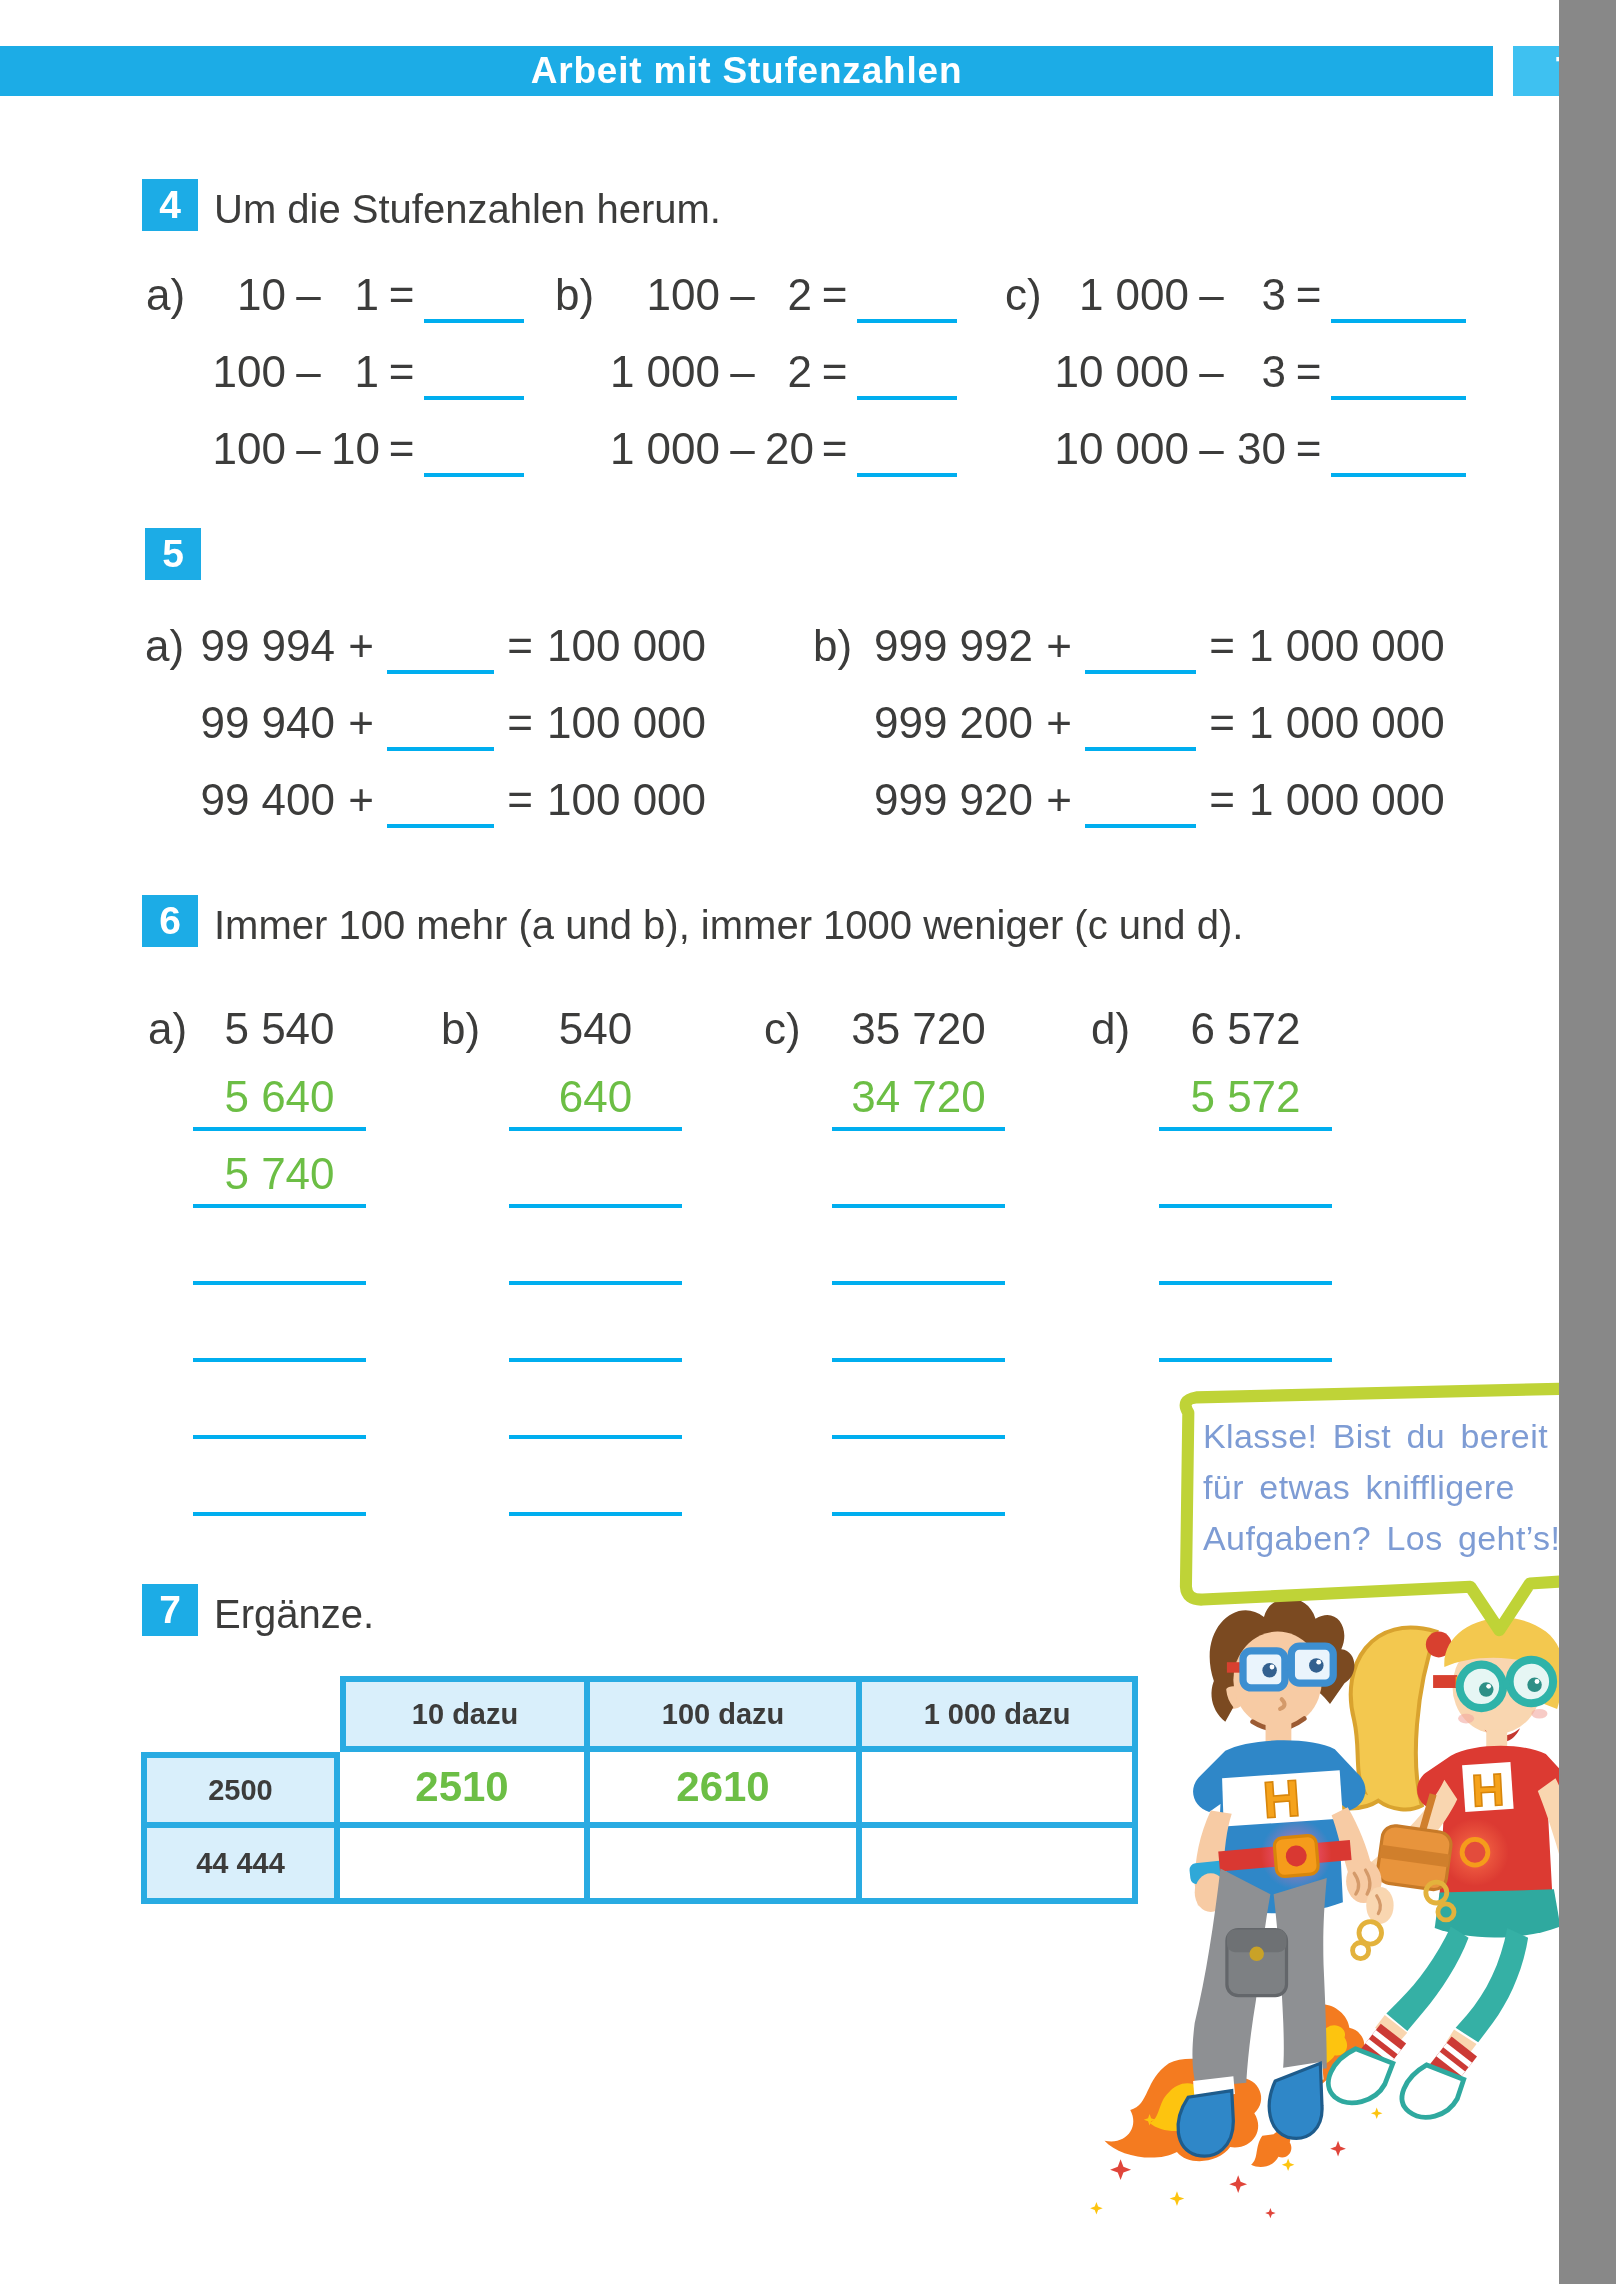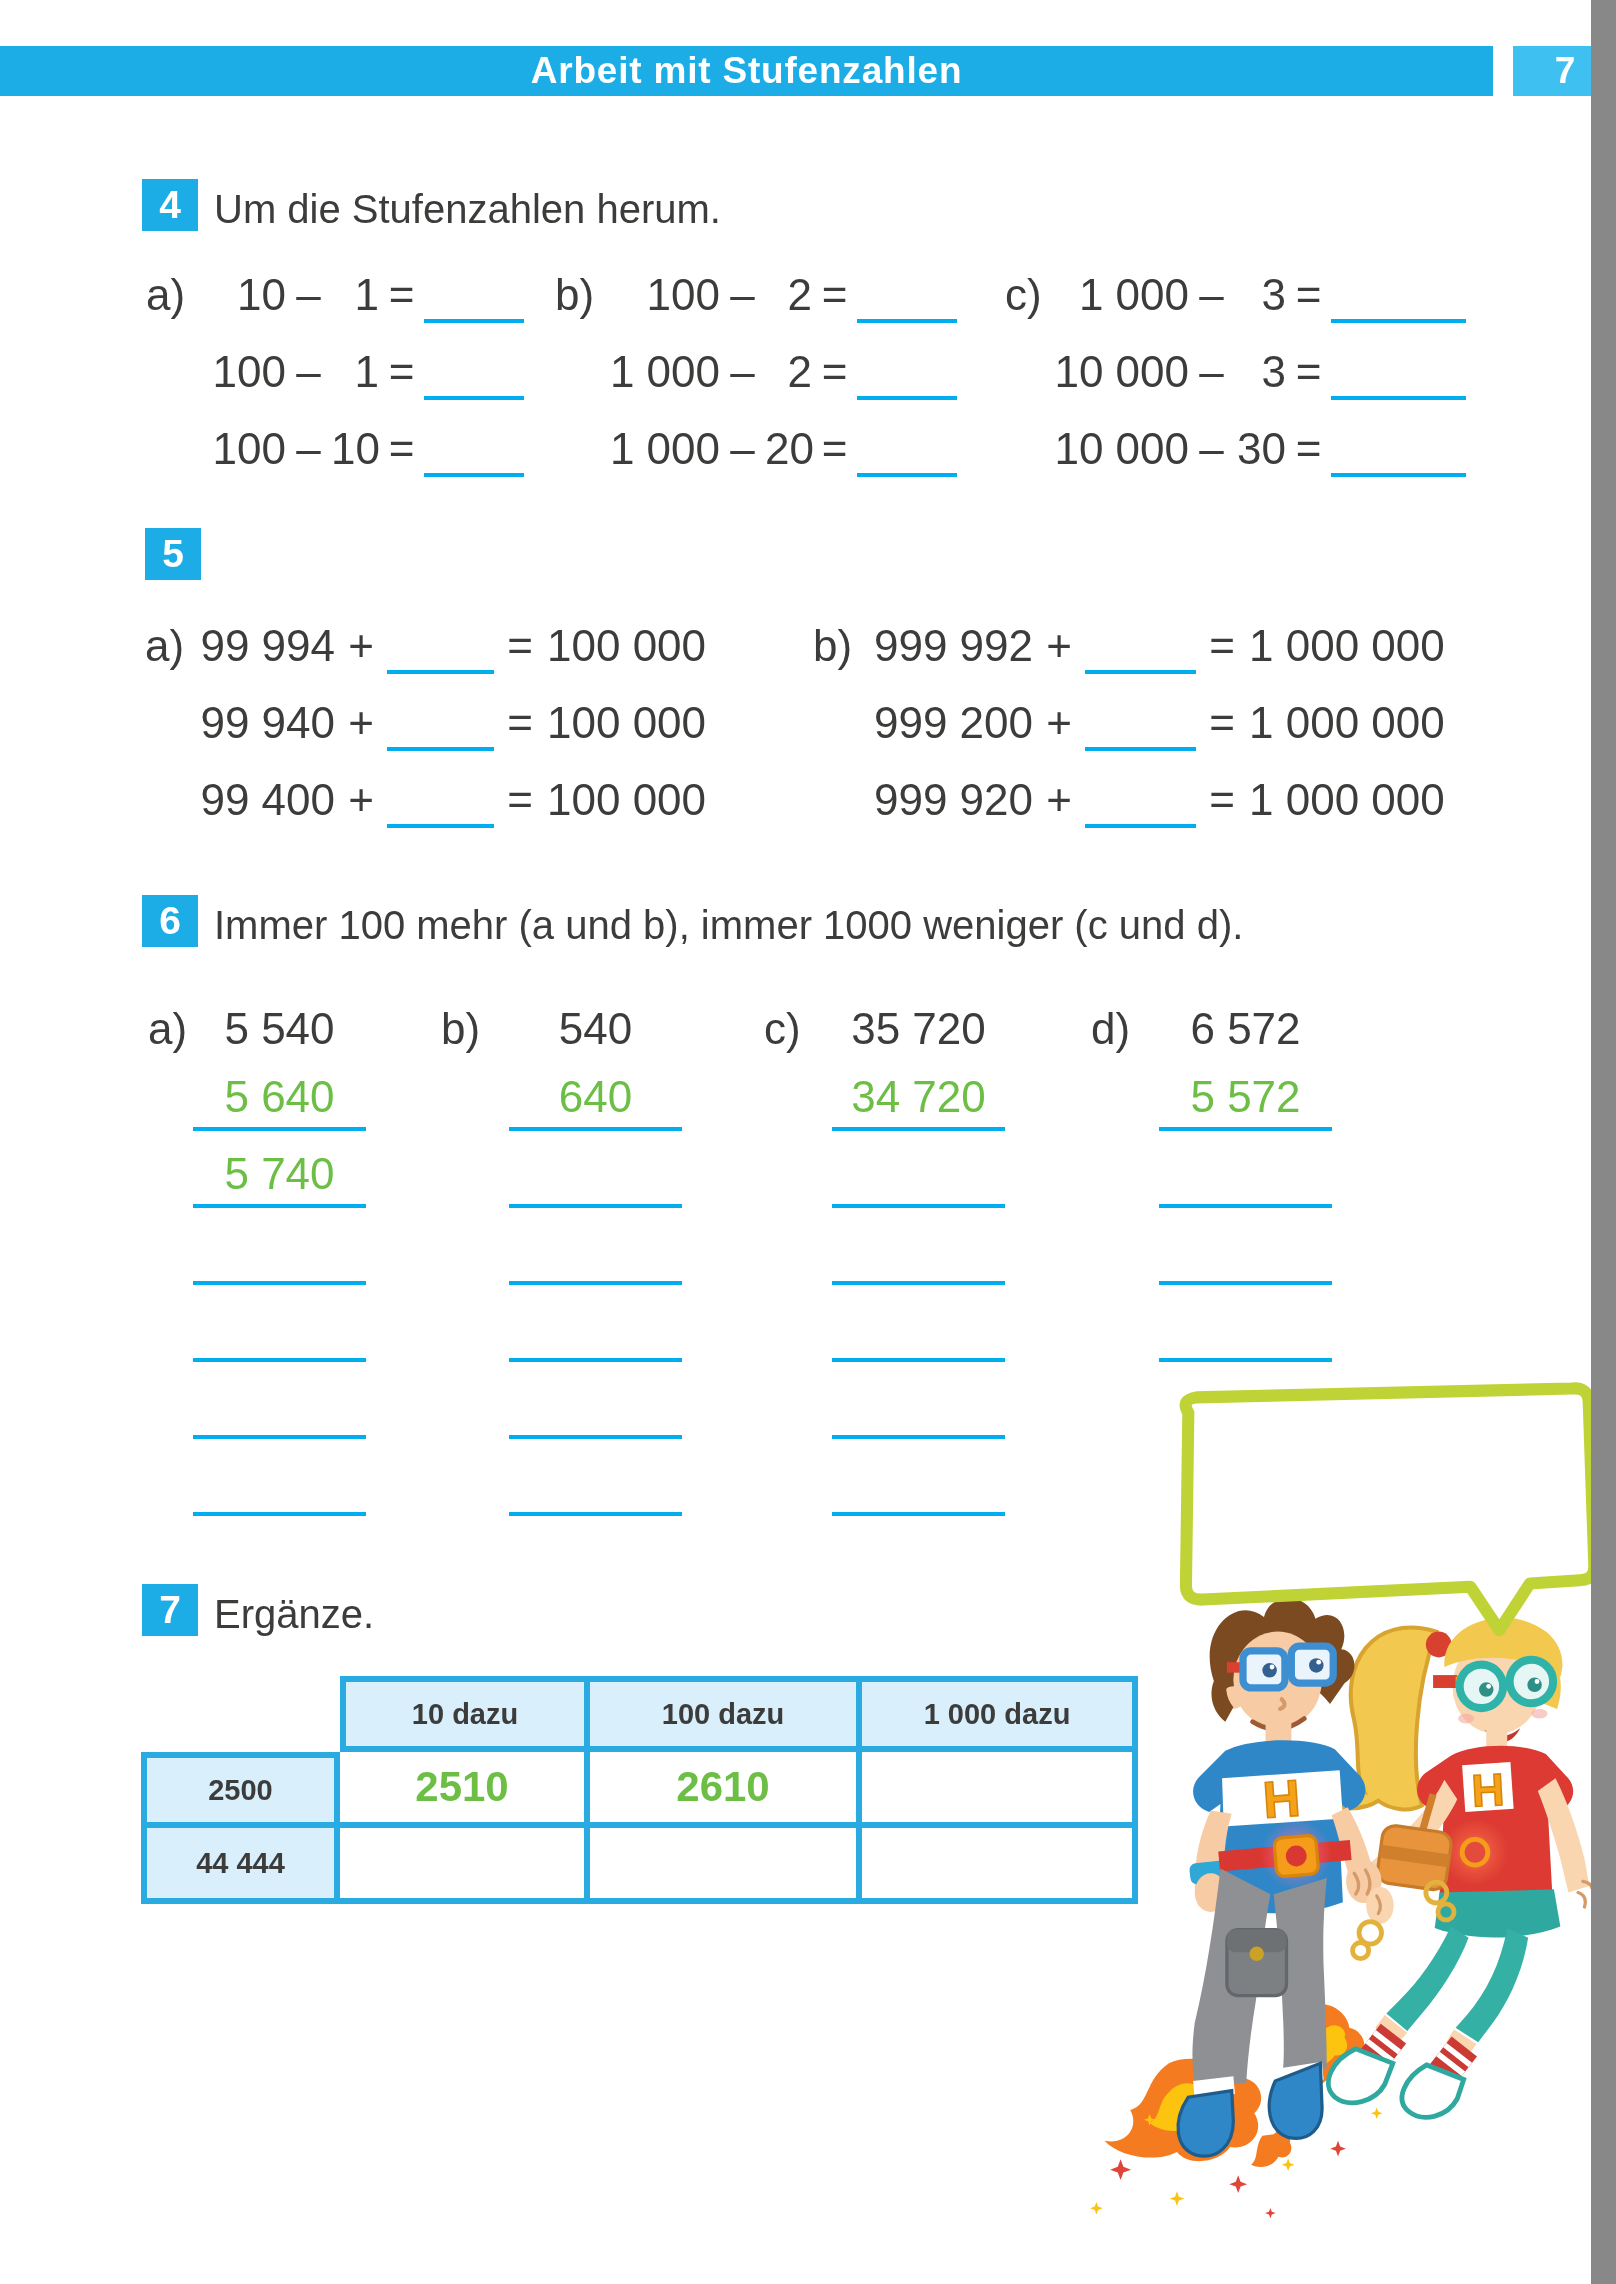--- a/index.html
+++ b/index.html
@@ -1,21 +1,21 @@
 <!DOCTYPE html>
 <html style="font-size:13px"><head>
 <meta charset="utf-8">
 <style>
   :root{
     --blue:#1CACE6; --blue-light:#3EC1F1; --cyan:#00AEEF; --green:#6CBE45;
     --dark:#3C3C3B; --tbl:#29ABE2; --tblfill:#D9EFFB; --bub:#BFD337; --bubtxt:#7E9CD4;
   }
   html,body{margin:0;padding:0;background:#888;}
   .page{position:relative;width:1559px;height:2284px;background:#fff;overflow:hidden;
-        font-family:"Liberation Sans",sans-serif;color:var(--dark);padding-left:32px;}
+        font-family:"Liberation Sans",sans-serif;color:var(--dark);}
   
   .bar{position:absolute;left:0;top:46px;width:1493px;height:50px;background:var(--blue);
        display:flex;align-items:center;justify-content:center;}
   .bar span{color:#fff;font-size:37px;font-weight:bold;letter-spacing:0.8px;}
   .pagebox{position:absolute;left:1513px;top:46px;width:104px;height:50px;background:var(--blue-light);
        display:flex;align-items:center;justify-content:center;color:#fff;font-size:37px;font-weight:bold;}
   
   .badge{position:absolute;width:56px;height:52px;background:var(--blue);color:#fff;
          font-size:39px;font-weight:bold;display:flex;align-items:center;justify-content:center;}
   .sect-title{position:absolute;font-size:40px;color:var(--dark);white-space:nowrap;}
@@ -432,16 +432,21 @@
       <use href="#star4" transform="translate(96,680) scale(0.55)" fill="#FDC40F"></use>
       <use href="#star4" transform="translate(246,796) scale(0.5)" fill="#E0453A"></use>
       <use href="#star4" transform="translate(30,790) scale(0.6)" fill="#FDC40F"></use>
     </g>
   </svg>
 
   <div class="bubble">
     <svg width="439" height="266" viewBox="0 0 545 330" xmlns="http://www.w3.org/2000/svg">
       <path d="M24,38 Q14,22 34,19 L500,8 Q520,6 521,24 L528,228 Q529,245 510,246 L448,250 L410,308 L374,254 L42,270 Q22,271 21,254 Z" fill="#FFFFFF" stroke="#BFD337" stroke-width="15" stroke-linejoin="round"></path>
     </svg>
+    <div class="bubble-text">
+      <div>Klasse! Bist du bereit</div>
+      <div>für etwas kniffligere</div>
+      <div>Aufgaben? Los geht’s!</div>
+    </div>
   </div>
 
 </div>
 
 
 </body></html>

